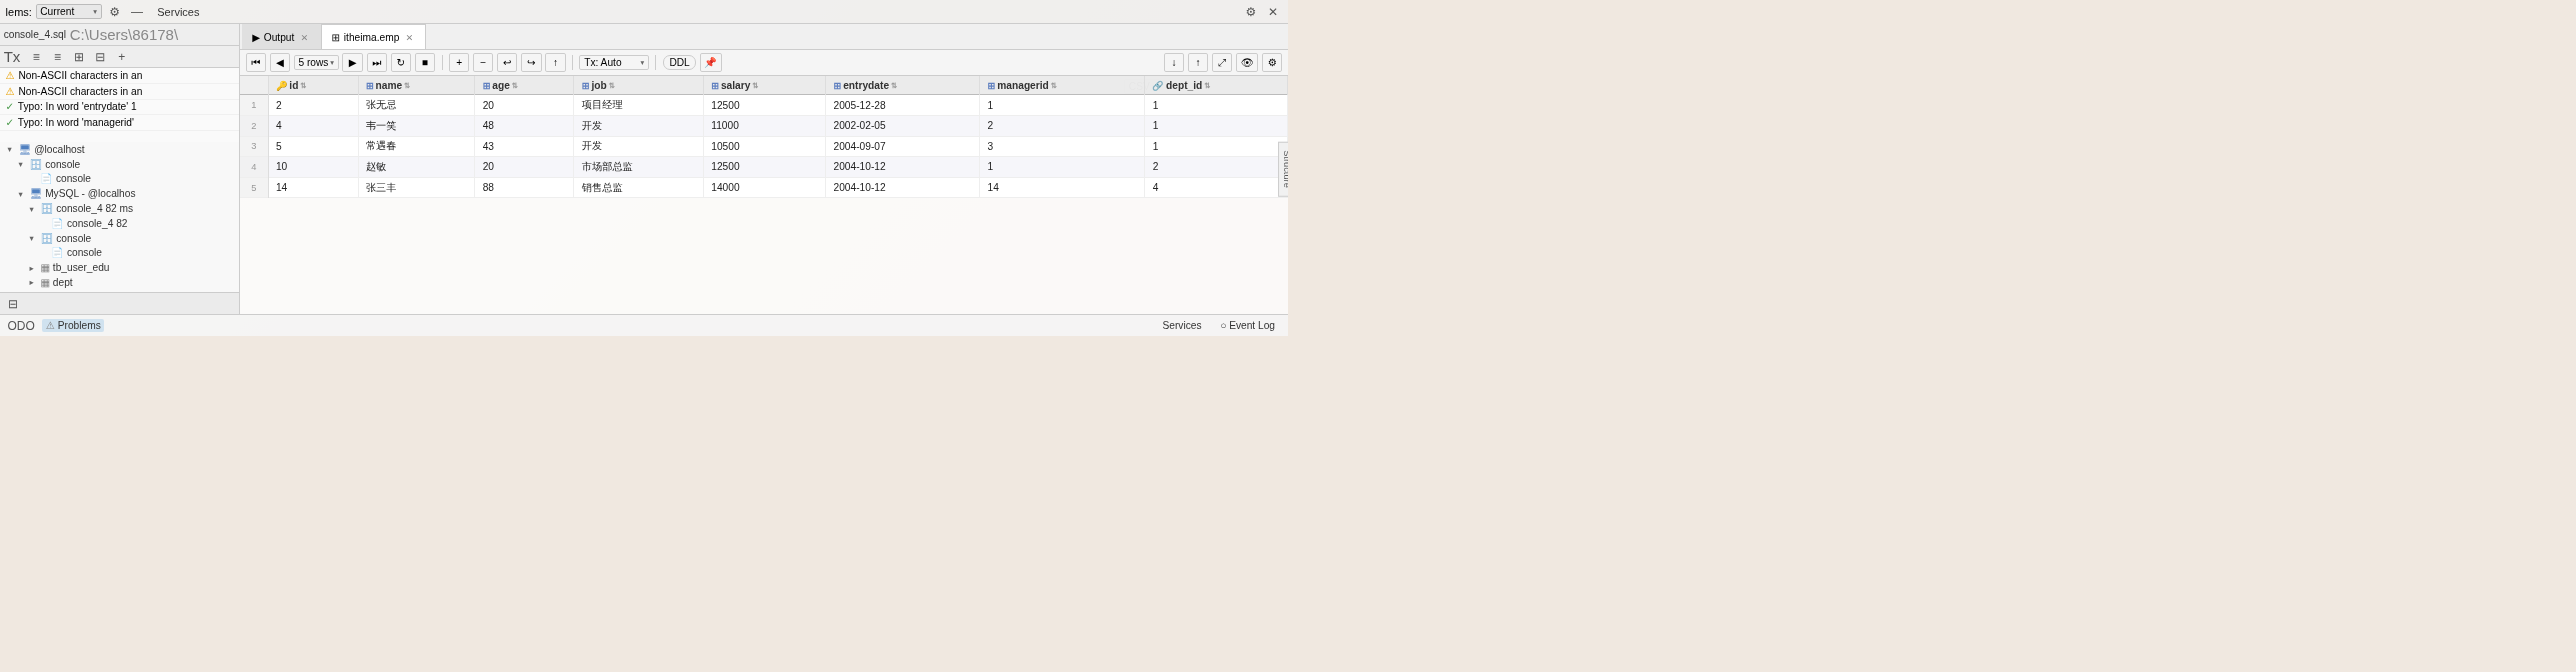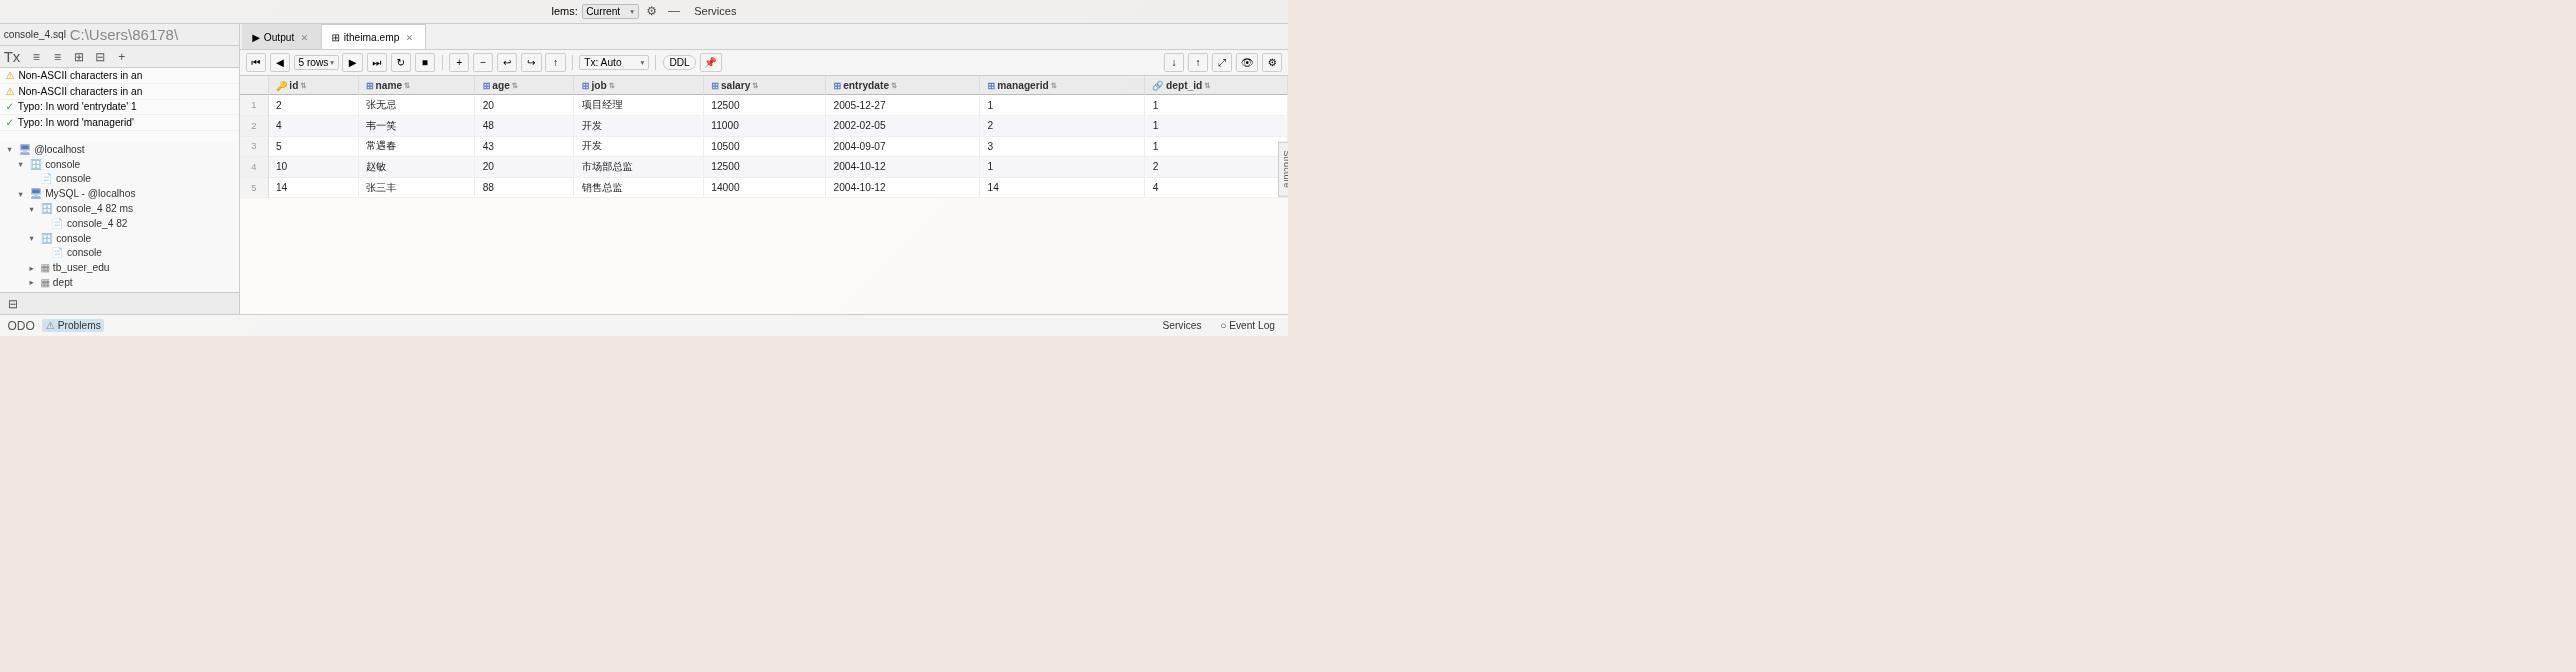--- a/index.html
+++ b/index.html
@@ -32,39 +32,38 @@
 
     
     .top-bar {
       display: flex;
       align-items: center;
       background: rgba(240, 240, 240, 0.95);
       border-bottom: 0.9px solid #ccc;
       padding: 1.9px 5.6px;
       height: 24px;
       gap: 7.4px;
-      flex-direction: column;
     }
 
     .top-bar-left {
       display: flex;
       align-items: center;
       gap: 3.7px;
       flex: 1;
     }
 
     .selector-dropdown {
       background: #e8e8e8;
       border: 0.9px solid #bbb;
       border-radius: 1.9px;
       padding: 0.9px 3.7px;
       font-size: 10.2px;
       display: flex;
       align-items: center;
-      gap: 10px;
+      gap: 19px;
       cursor: pointer;
       text-align: center;
     }
 
     .chevron-down {
       font-size: 7.4px;
       color: #666;
     }
 
     .icon-btn {
@@ -725,21 +724,21 @@
             </tr>
           </thead>
           <tbody id="table-body">
           <tr>
       <td class="row-num">1</td>
       <td>2</td>
       <td>张无忌</td>
       <td>20</td>
       <td>项目经理</td>
       <td>12500</td>
-      <td>2005-12-27</td>
+      <td>2005-12-28</td>
       <td>1</td>
       <td>1</td>
     </tr>
               <tr>
       <td class="row-num">2</td>
       <td>4</td>
       <td>韦一笑</td>
       <td>48</td>
       <td>开发</td>
       <td>11000</td>

